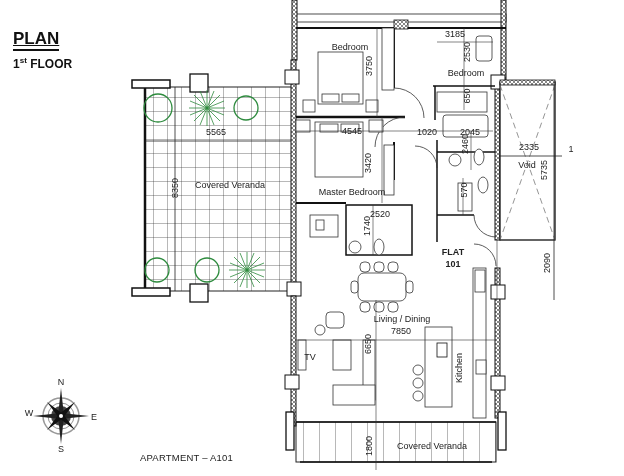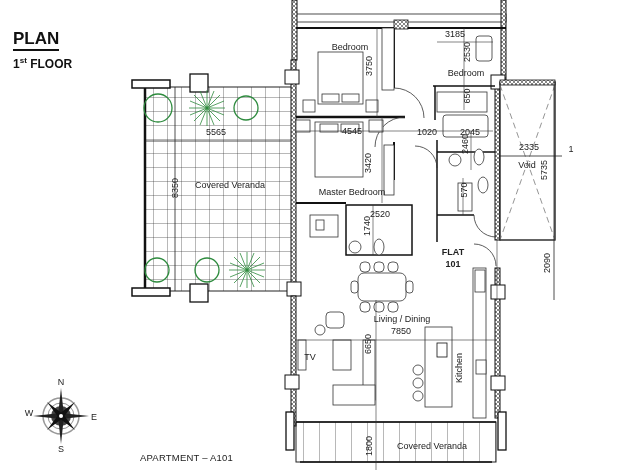--- a/index.html
+++ b/index.html
@@ -1,17 +1,17 @@
 <!DOCTYPE html>
 <html><head>
 <meta charset="utf-8">
 <style>
   html, body { margin: 0; padding: 0; background: #ffffff; }
   body { width: 624px; height: 476px; position: relative; overflow: hidden; font-family: "Liberation Sans", sans-serif; }
-  .title { position: absolute; left: 13px; top: 30px; font-weight: bold; font-size: 17px; color: #111; border-bottom: 2px solid #111; line-height: 18px; padding-bottom: 1px; }
+  .title { position: absolute; left: 13px; top: 30px; font-weight: bold; font-size: 17px; color: #111; border-bottom: 2px solid #111; line-height: 18px; padding-bottom: 1px; text-decoration: underline; }
   .subtitle { position: absolute; left: 13px; top: 56px; font-weight: bold; font-size: 12px; color: #111; text-align: center; }
   .subtitle sup { font-size: 8px; }
   .footer { position: absolute; left: 140px; top: 452px; font-size: 9.5px; color: #222; letter-spacing: 0.2px; }
   svg.plan { position: absolute; left: 0; top: 0; }
   .lbl { font-family: "Liberation Sans", sans-serif; font-size: 9px; fill: #222; }
   .dim { font-family: "Liberation Sans", sans-serif; font-size: 9px; fill: #222; }
   .bold { font-weight: bold; }
 </style>
 </head>
 <body>

